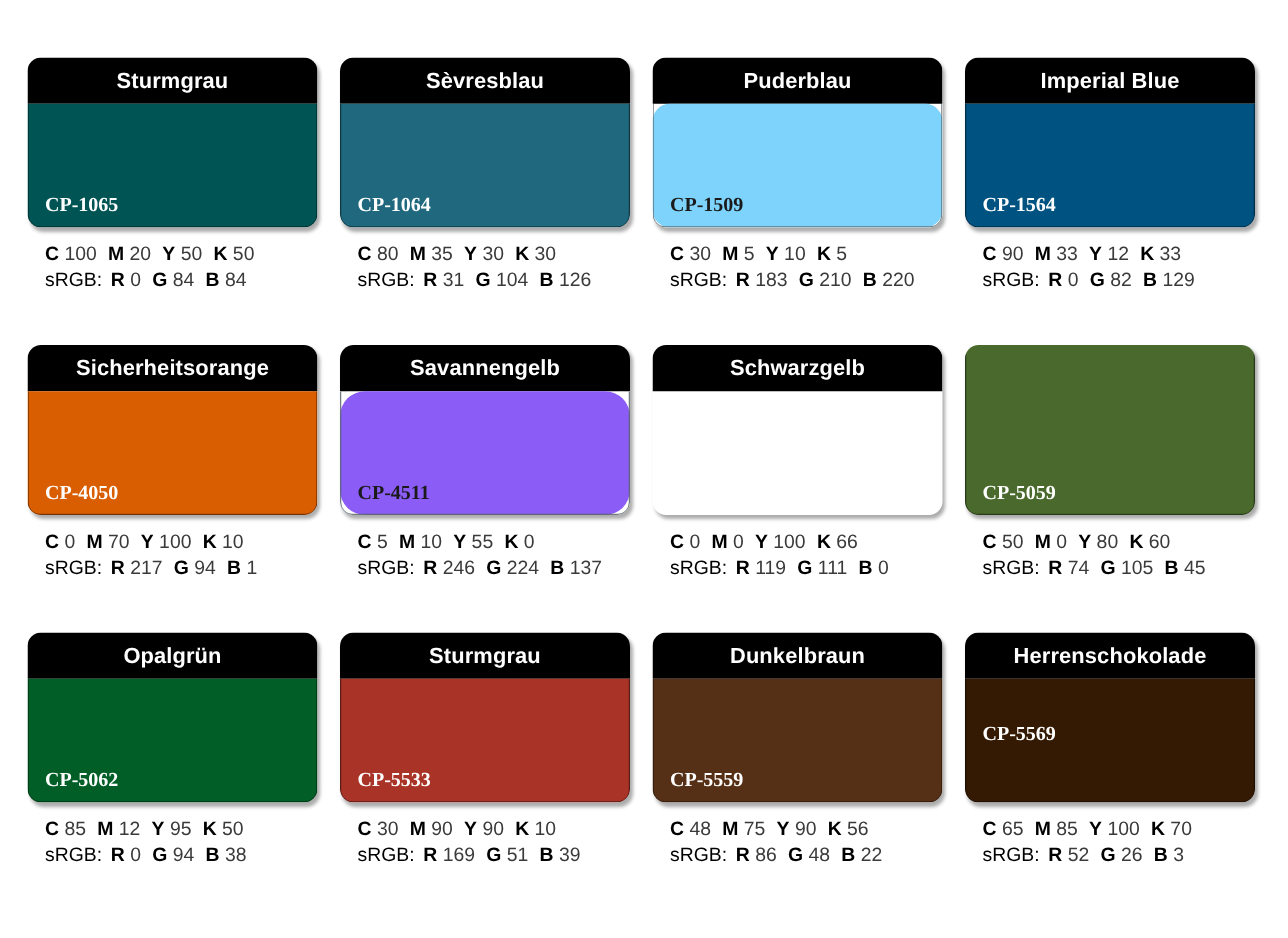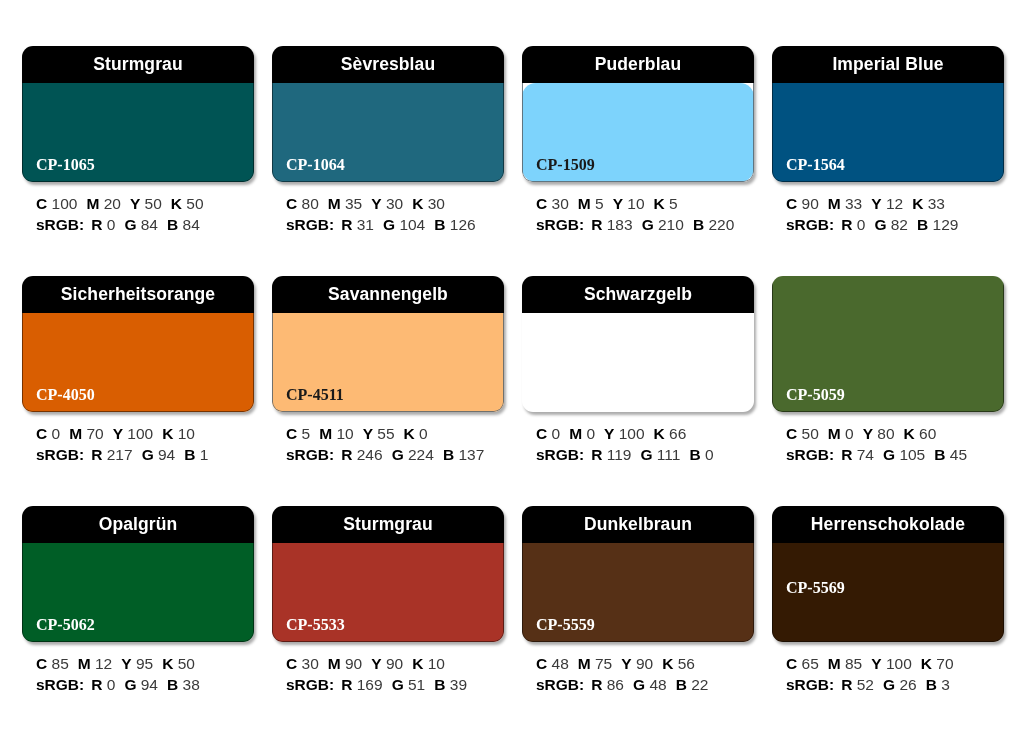--- a/index.html
+++ b/index.html
@@ -108,21 +108,21 @@
     font-weight: bold;
     color: #000000;
   }
   .spec-line .v {
     font-weight: normal;
     color: #3a3a3a;
   }
   .spec-line .pair { margin-right: 9px; }
   .spec-line .pair:last-child { margin-right: 0; margin-top: 24px; }
   .srgb-label {
-    font-weight: bold;
+    font-weight: normal;
     color: #000000;
     margin-right: 7px;
   }
 </style>
 </head>
 <body>
 
 <div id="swatch-grid">
     <div class="swatch-card">
       <div class="chip">
@@ -192,21 +192,21 @@
       <div class="spec">
         <div class="spec-line"><span class="pair"><span class="k">C</span> <span class="v">0</span></span><span class="pair"><span class="k">M</span> <span class="v">70</span></span><span class="pair"><span class="k">Y</span> <span class="v">100</span></span><span class="pair"><span class="k">K</span> <span class="v">10</span></span></div>
         <div class="spec-line"><span class="srgb-label">sRGB:</span><span class="pair"><span class="k">R</span> <span class="v">217</span></span><span class="pair"><span class="k">G</span> <span class="v">94</span></span><span class="pair"><span class="k">B</span> <span class="v">1</span></span></div>
       </div>
     </div>
     <div class="swatch-card">
       <div class="chip">
         <div class="chip-header">
           <span class="chip-title">Savannengelb</span>
         </div>
-        <div class="chip-color light" style="background: #fdba74;">
+        <div class="chip-color light" style="background: #8b5cf6; border-radius: 20px;">
           <div class="chip-code code-dark">CP-4511</div>
         </div>
       </div>
       <div class="spec">
         <div class="spec-line"><span class="pair"><span class="k">C</span> <span class="v">5</span></span><span class="pair"><span class="k">M</span> <span class="v">10</span></span><span class="pair"><span class="k">Y</span> <span class="v">55</span></span><span class="pair"><span class="k">K</span> <span class="v">0</span></span></div>
         <div class="spec-line"><span class="srgb-label">sRGB:</span><span class="pair"><span class="k">R</span> <span class="v">246</span></span><span class="pair"><span class="k">G</span> <span class="v">224</span></span><span class="pair"><span class="k">B</span> <span class="v">137</span></span></div>
       </div>
     </div>
     <div class="swatch-card">
       <div class="chip">

